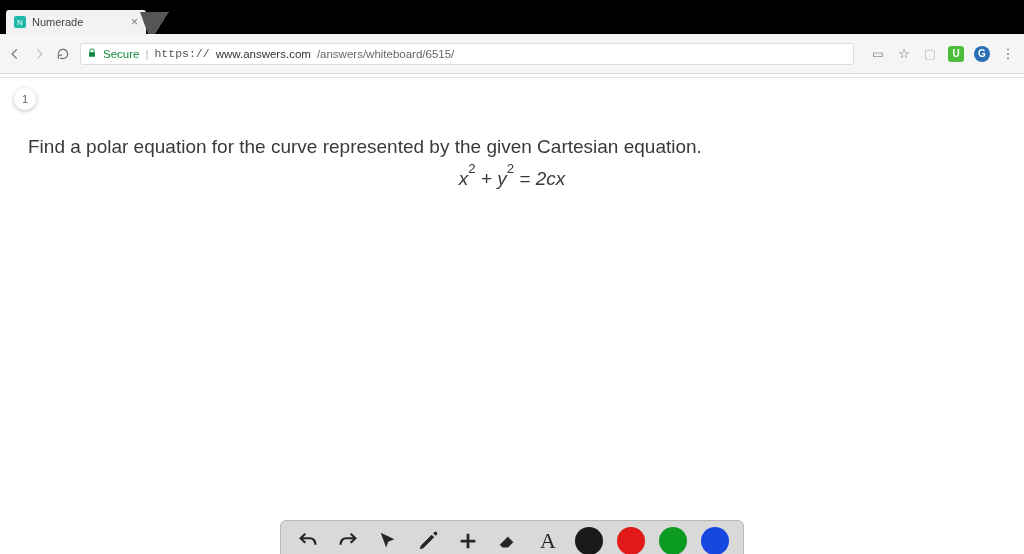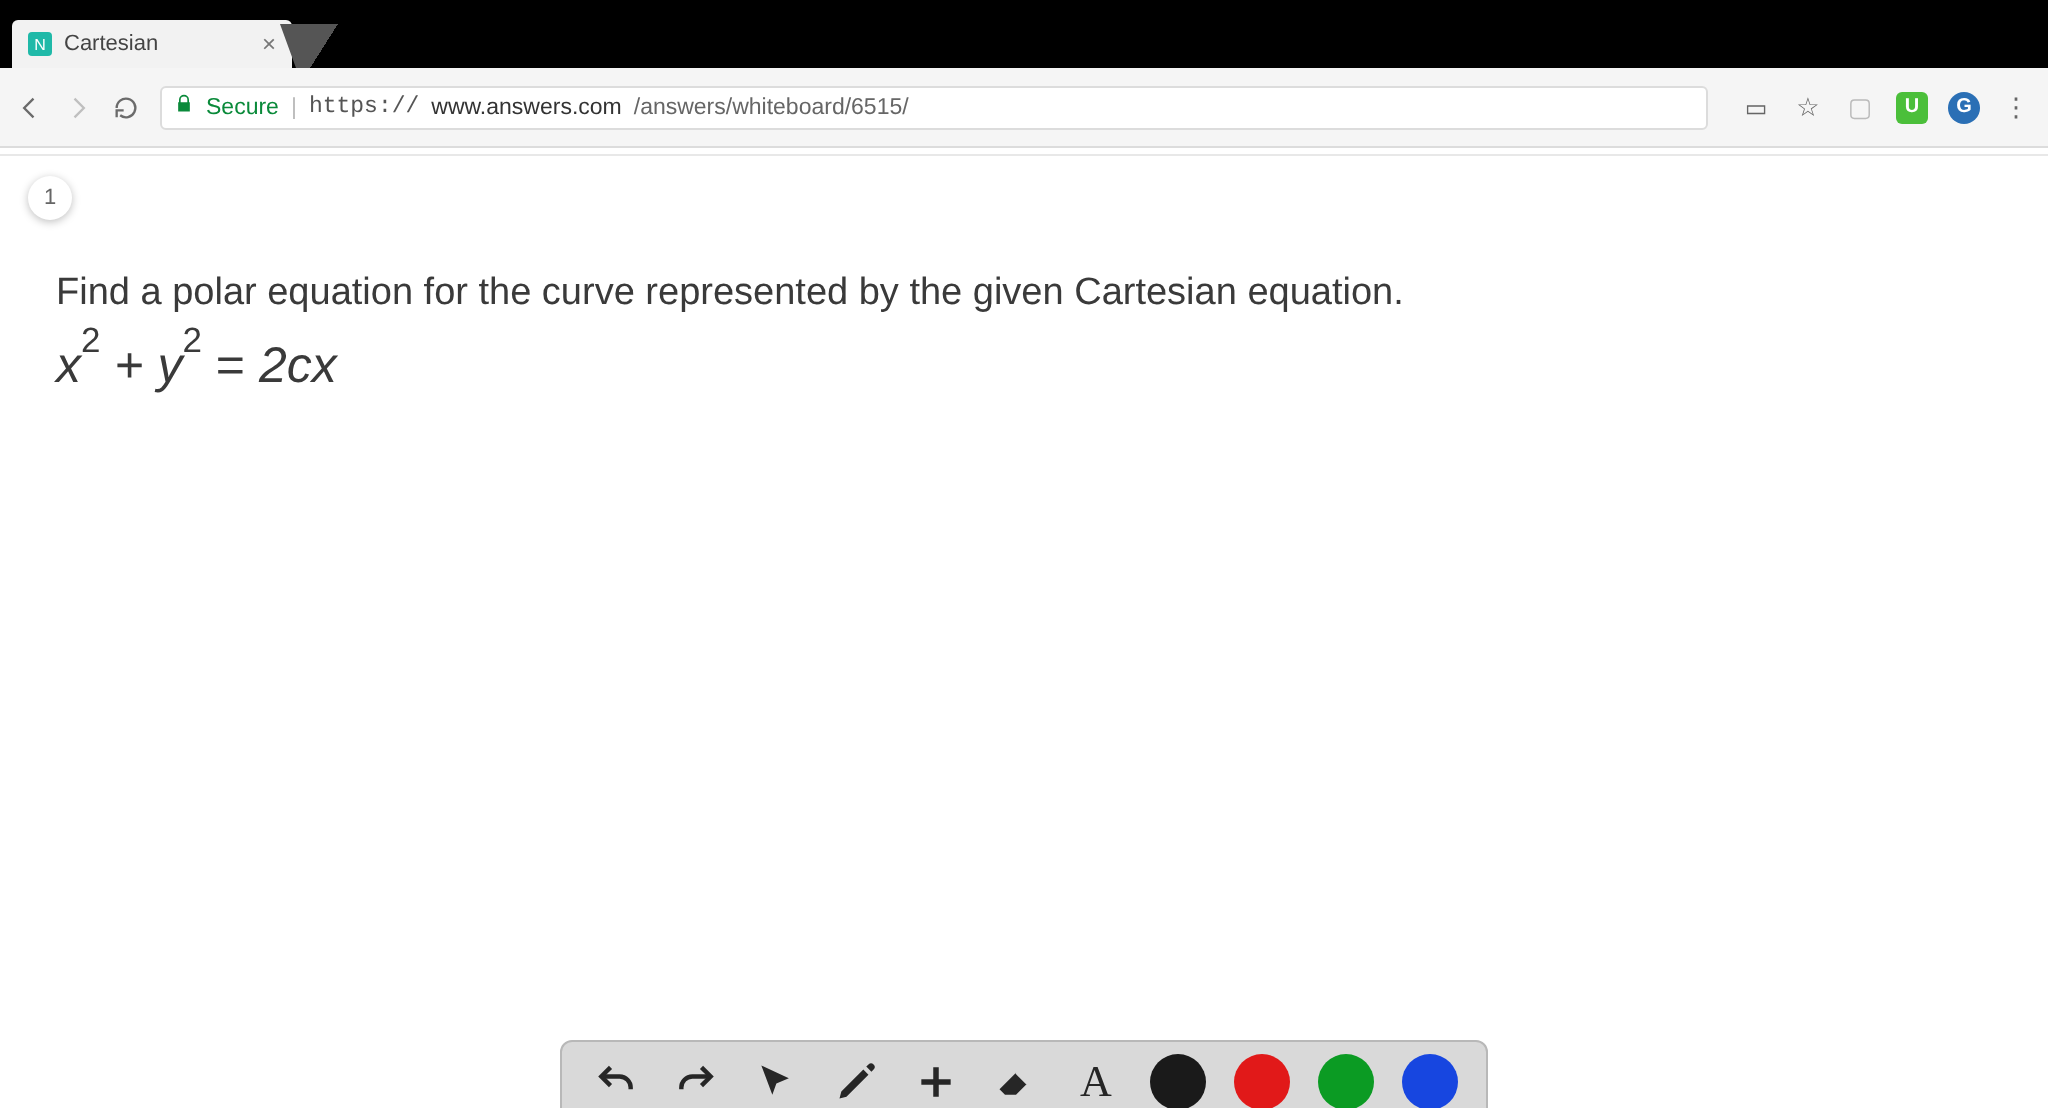--- a/index.html
+++ b/index.html
@@ -61,21 +61,21 @@
     border-radius:50%; background:#fff; box-shadow: 0 1px 4px rgba(0,0,0,0.25);
     display:flex; align-items:center; justify-content:center;
     font-size:11px; color:#666;
   }
   .problem {
     position:absolute; top:56px; left:28px; right:28px;
     font-family: Liberation Sans, sans-serif;
     color:#3a3a3a;
   }
   .problem .stmt { font-size: 19px; line-height:1.35; }
-  .problem .eqn { font-size: 25px; margin-top:6px; font-style: italic; }
+  .problem .eqn { font-size: 19px; margin-top:6px; font-style: italic; text-align: center; }
   .problem .eqn .up { font-style: normal; }
   .problem sup { font-size: 0.7em; position: relative; top: -0.35em; font-style: normal; }
 
   
   .toolbar {
     position: absolute; bottom: 4px; left: 50%; transform: translateX(-50%);
     display:flex; align-items:center; gap:14px;
     background:#d9d9d9; border:1px solid #b8b8b8; border-radius:6px;
     padding: 6px 14px;
   }
@@ -89,21 +89,21 @@
   .sw-blue { background:#1746e0; }
 </style>
 </head>
 <body>
 
 <div class="win-top"></div>
 
 <div class="tab-strip">
   <div class="tab">
     <span class="favicon">N</span>
-    <span>Cartesian</span>
+    <span>Numerade</span>
     <span class="close">×</span>
   </div>
   <div class="tab-ghost"></div>
 </div>
 
 <div class="addr-row">
   <div class="nav-ico">
     <svg viewBox="0 0 24 24" width="14" height="14" fill="none" stroke="currentColor" stroke-width="2">
         <path d="M15 4l-8 8 8 8"></path>
       </svg>

